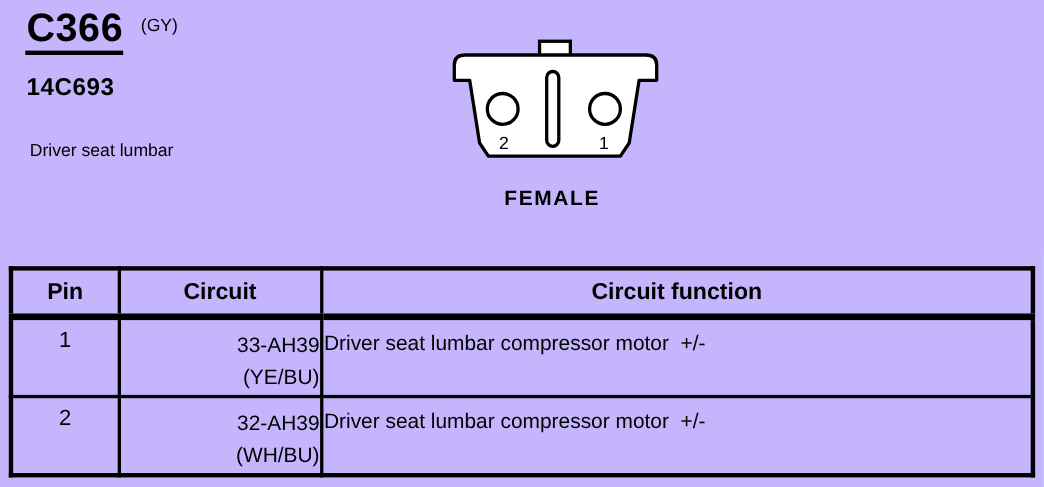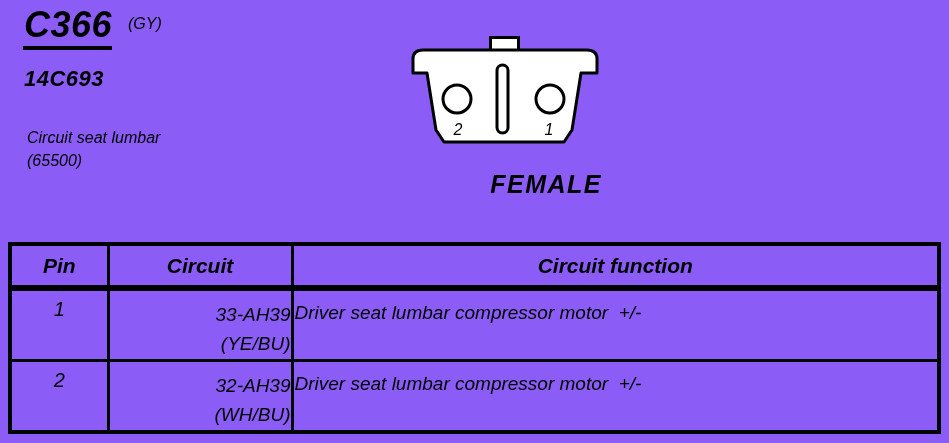--- a/index.html
+++ b/index.html
@@ -4,21 +4,21 @@
 <style>
   * { margin: 0; padding: 0; box-sizing: border-box; }
   html, body { background: #ffffff; }
   body {
     width: 949px; height: 443px;
     font-family: "Liberation Sans", "DejaVu Sans", sans-serif;
     color: #000;
     position: relative;
     overflow: hidden;
   }
-  .page { position: absolute; inset: 0; background: #8b5cf6; font-style: italic; }
+  .page { position: absolute; inset: 0; background: #c4b5fd; }
 
   
   .connector-id {
     position: absolute; left: 24px; top: 4px;
     font-size: 36px; font-weight: bold; letter-spacing: 0.5px;
   }
   .connector-id-underline {
     position: absolute; left: 23px; top: 46px;
     width: 89px; height: 4px; background: #000;
   }
@@ -36,21 +36,21 @@
   }
 
   
   .connector-figure {
     position: absolute; left: 405px; top: 33px;
     width: 200px; height: 120px;
   }
   .connector-figure svg { display: block; }
   .gender-label {
     position: absolute; left: 402px; top: 170px; width: 200px;
-    text-align: right; font-size: 25px; font-weight: bold;
+    text-align: center; font-size: 19px; font-weight: bold;
     letter-spacing: 1.5px;
   }
 
   
   table.pinout {
     position: absolute; left: 8px; top: 242px;
     width: 933px;
     border-collapse: collapse;
     table-layout: fixed;
   }
@@ -74,22 +74,21 @@
 </head>
 <body>
 
 <div class="page">
 
   <div class="connector-id">C366</div>
   <div class="connector-id-underline"></div>
   <div class="color-code">(GY)</div>
   <div class="part-number">14C693</div>
   <div class="description">
-    <div>Circuit seat lumbar</div>
-    <div>(65500)</div>
+    <div>Driver seat lumbar</div>
   </div>
 
   <div class="connector-figure">
     <svg width="200" height="120" viewBox="0 0 200 120">
 
       <rect x="85.5" y="4.5" width="28" height="16" fill="#ffffff" stroke="#000000" stroke-width="3"></rect>
 
       <path d="M 18 17 L 182 17 Q 192 17 192 26 L 192 40 L 176 40 L 167 97 L 159 109
                L 39 109 L 31 97 L 22 40 L 8 40 L 8 26 Q 8 17 18 17 Z" fill="#ffffff" stroke="#000000" stroke-width="3" stroke-linejoin="round"></path>
 

